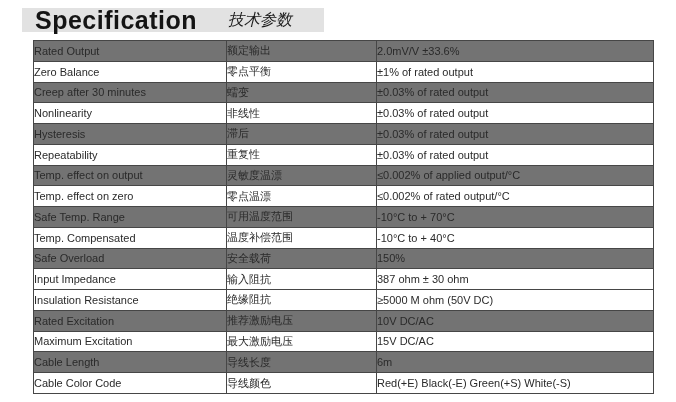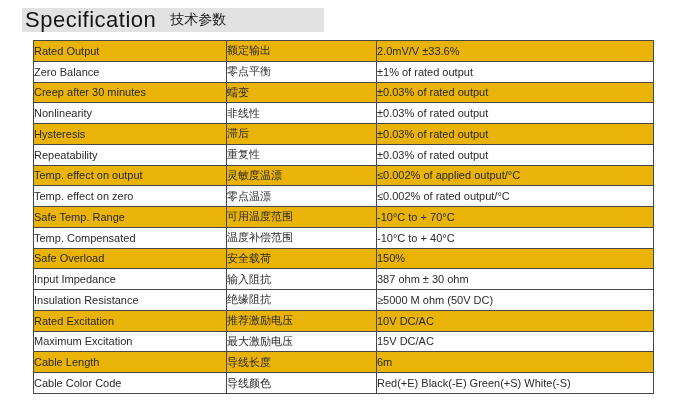--- a/index.html
+++ b/index.html
@@ -19,52 +19,53 @@
     position: absolute;
     left: 22px;
     top: 8px;
     width: 302px;
     height: 24px;
     background: #e2e2e2;
     display: flex;
     align-items: center;
   }
   .title {
-    font-size: 22px;
-    font-weight: normal;
+    font-size: 25px;
+    font-weight: bold;
     color: #141414;
-    margin-left: 3px;
+    margin-left: 13px;
     letter-spacing: 0.5px;
     white-space: nowrap;
   }
   .subtitle {
-    font-size: 14px;
+    font-size: 16px;
     color: #1c1c1c;
-    margin-left: 14px;
+    margin-left: 31px;
     white-space: nowrap;
+    font-style: italic;
   }
   table.spec-table {
     position: absolute;
     left: 33px;
     top: 40px;
     width: 617px;
     height: 354px;
     border-collapse: collapse;
     table-layout: fixed;
   }
   .spec-table td {
     border: 1px solid #464646;
     font-size: 11px;
     color: #2a2a2a;
     padding: 0;
     overflow: hidden;
     white-space: nowrap;
   }
   .spec-table tr.shaded {
-    background: #eab308;
+    background: #737373;
     border-radius: 6px;
   }
   .col-en  { width: 192px; padding-left: 19px; text-align: left; }
   .col-zh  { width: 149px; text-align: left; font-size: 11.5px; }
   .col-val { width: 276px; padding-left: 14px; text-align: left; }
 </style>
 </head>
 <body>
 
 <div class="page">

